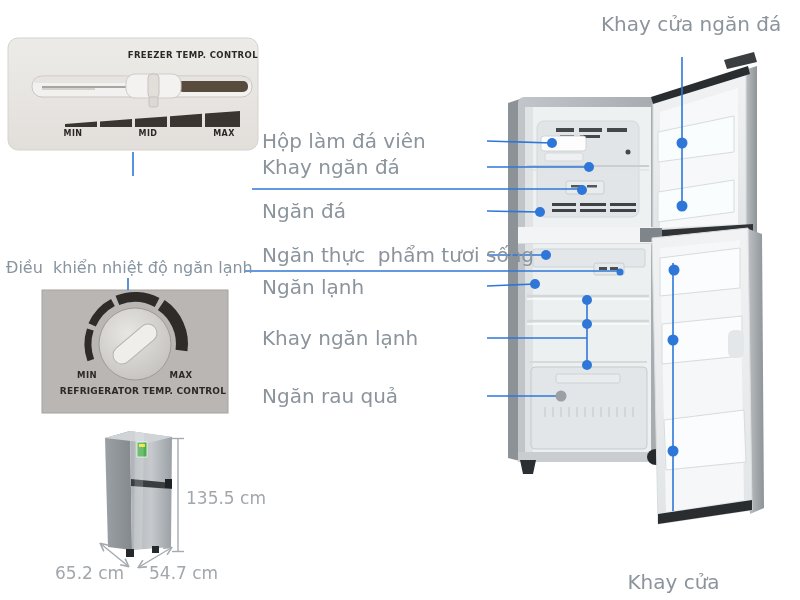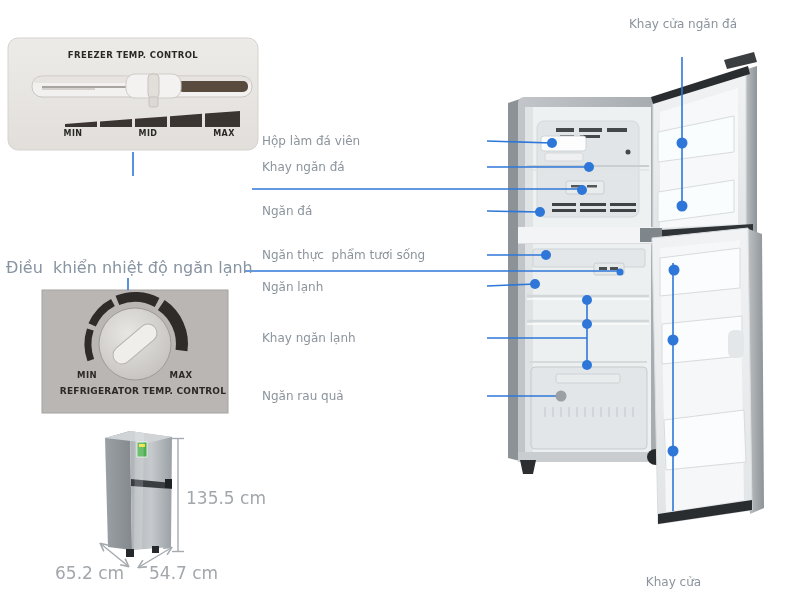--- a/index.html
+++ b/index.html
@@ -1,26 +1,26 @@
 <!DOCTYPE html>
 <html><head>
 <meta charset="utf-8">
 <style>
   html,body{margin:0;padding:0;background:#ffffff;}
   #stage{position:relative;width:800px;height:600px;background:#ffffff;overflow:hidden;
          font-family:"DejaVu Sans","Liberation Sans",sans-serif;}
   #stage svg{position:absolute;left:0;top:0;}
   .txt{position:absolute;white-space:pre;}
-  .callout{font-size:12px;color:#8b949c;line-height:20px;}
+  .callout{font-size:20px;color:#8b949c;line-height:20px;}
   .callout.r{}
   .callout.c{text-align:center;}
   .ctrl-label{font-size:16px;color:#8794a1;line-height:20px;}
   .dim{font-size:17px;color:#a2a7ac;}
   .panel-small{font-weight:bold;color:#2b2926;letter-spacing:.4px;}
-  .fz-title{font-size:8.5px;text-align:center;}
+  .fz-title{font-size:8.5px;text-align:right;}
   .fz-scale{font-size:8px;}
   .dial-minmax{font-size:8.5px;}
   .dial-title{font-size:9px;text-align:center;letter-spacing:.2px;}
 </style>
 </head>
 <body>
 
 <div id="stage">
 
 <svg width="800" height="600" viewBox="0 0 800 600">

